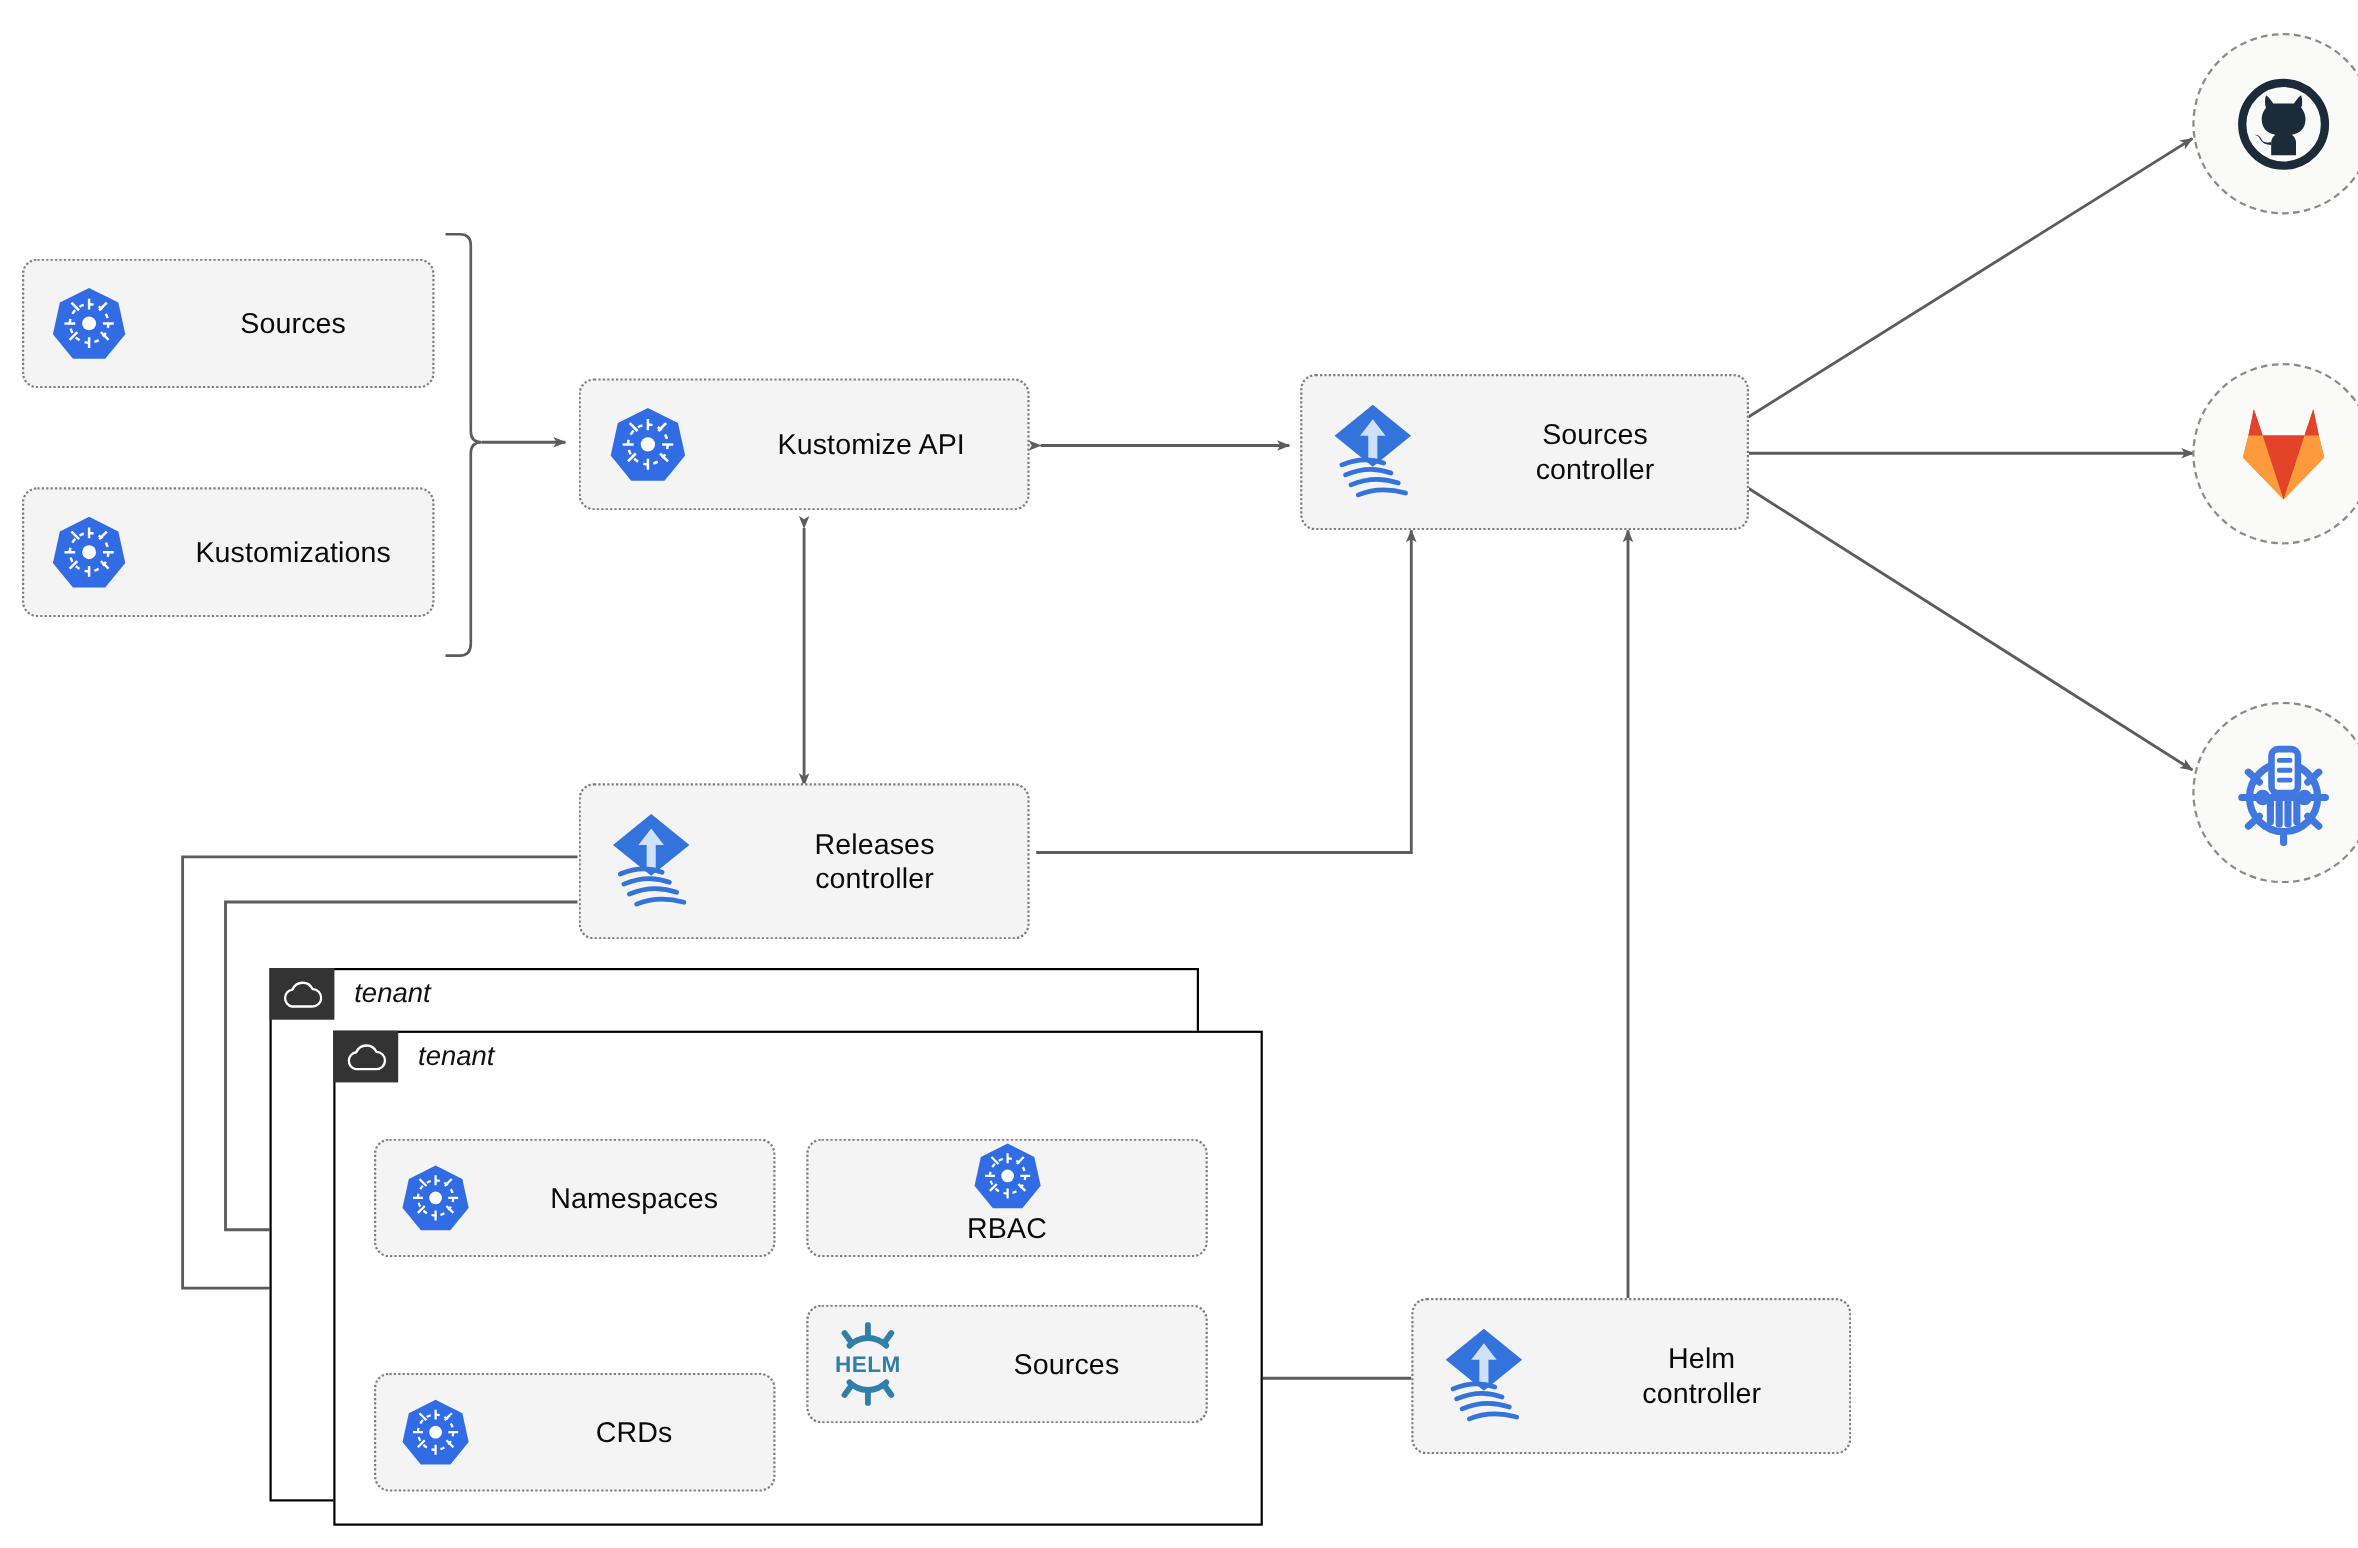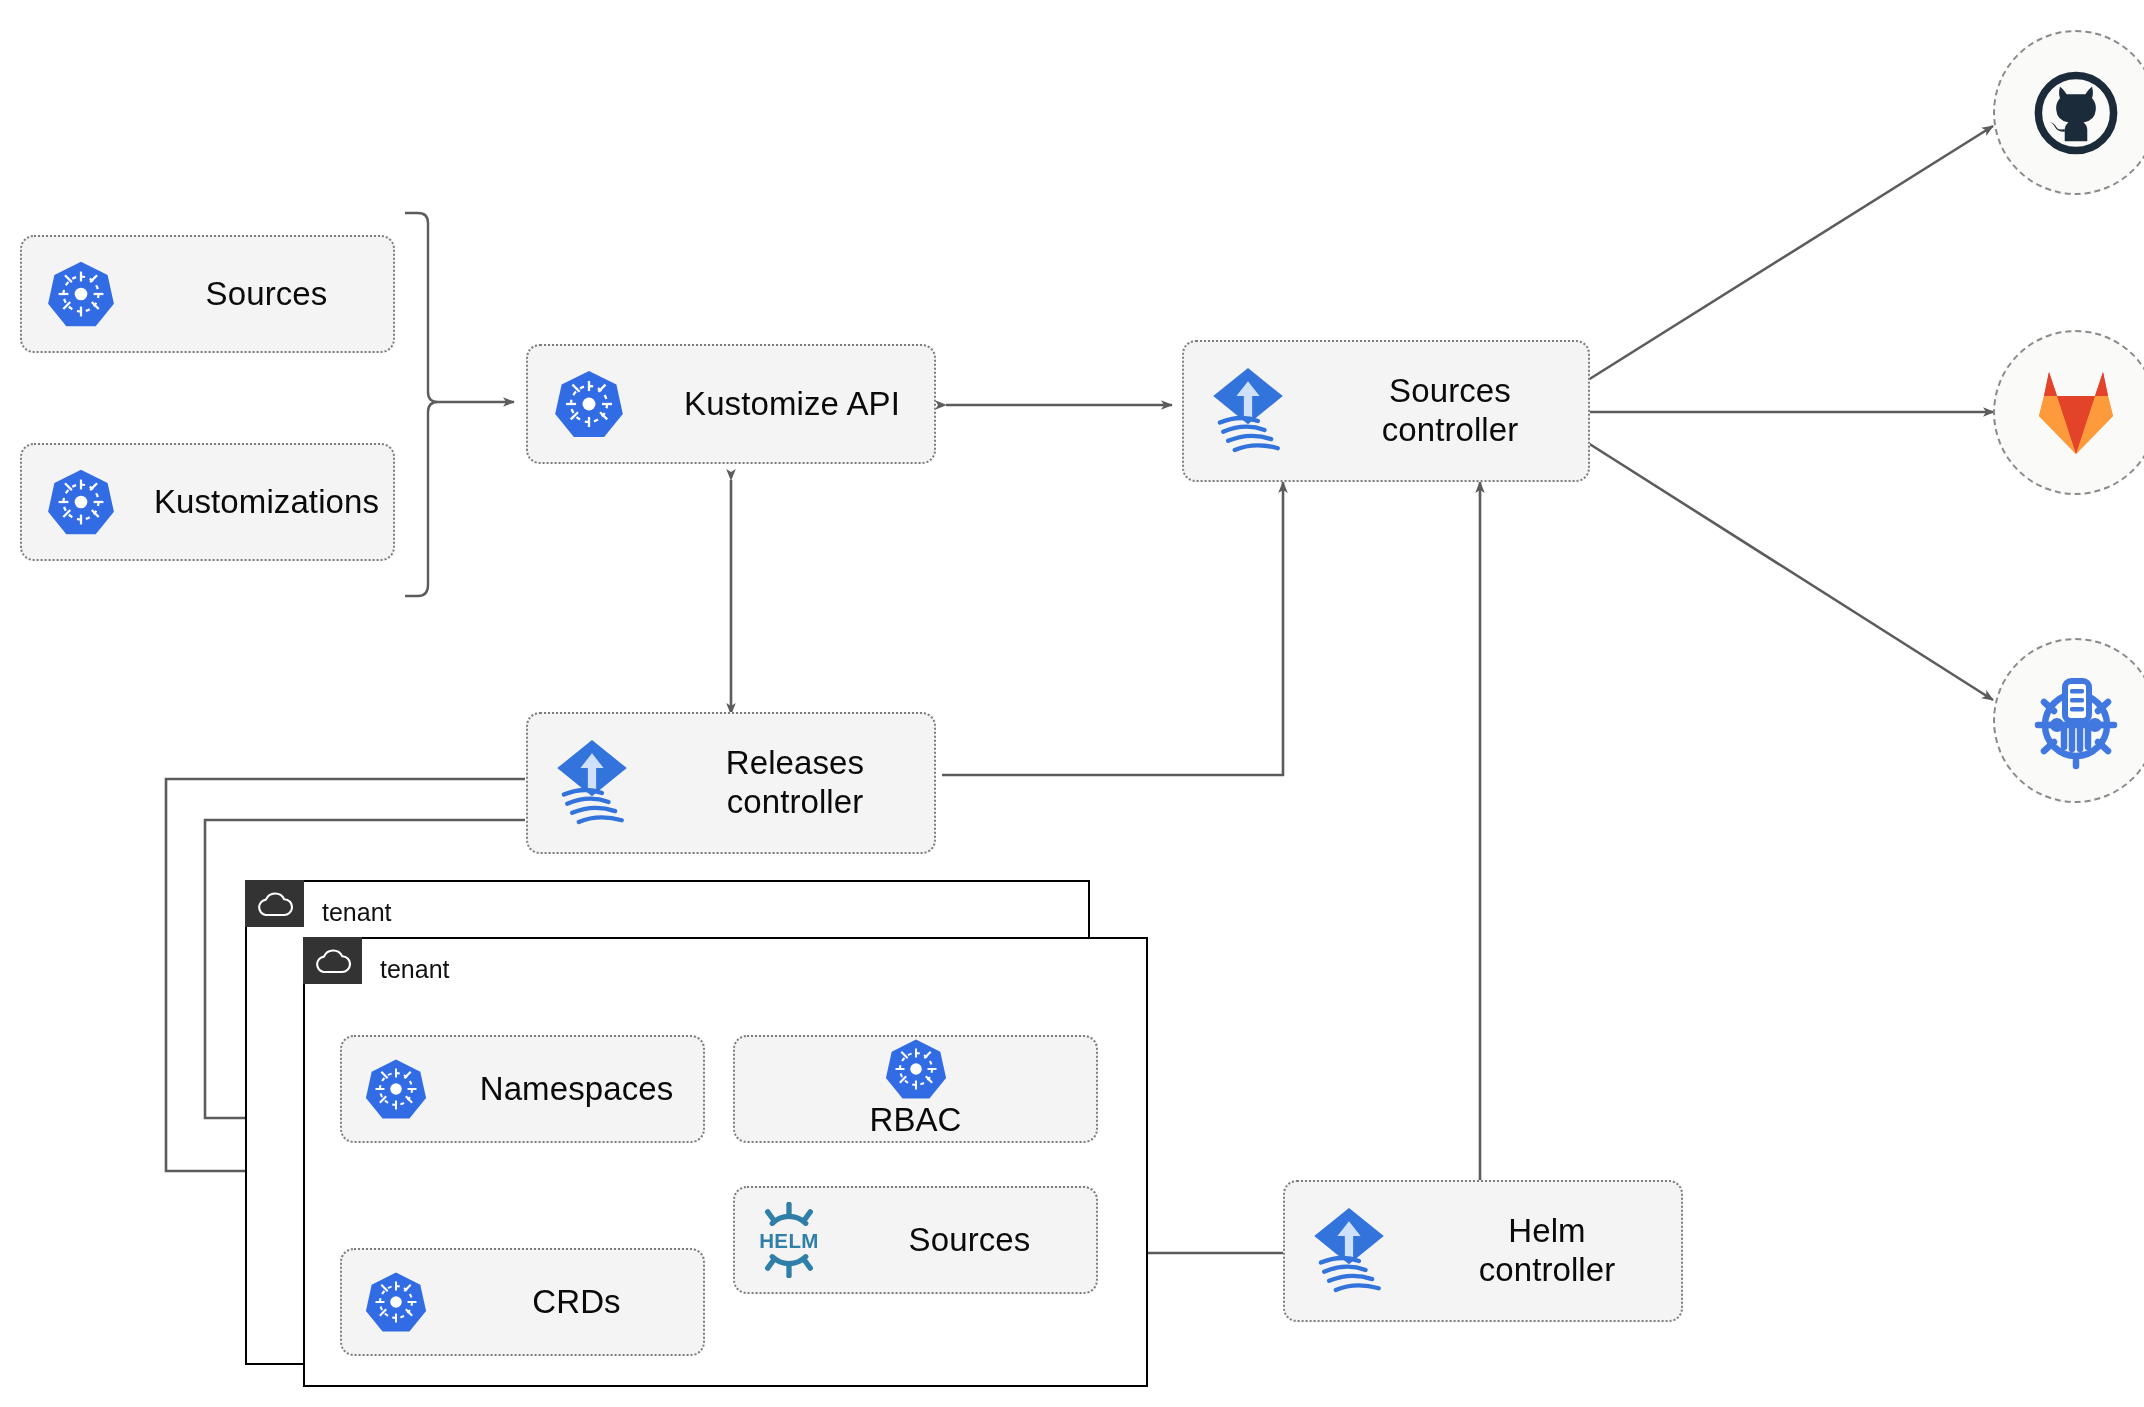--- a/index.html
+++ b/index.html
@@ -15,21 +15,21 @@
     border-radius:14px;
     display:flex;
     align-items:center;
     box-sizing:border-box;
   }
   .node .ico{flex:0 0 auto;display:flex;align-items:center;justify-content:center;}
   .node .lbl{
     flex:1 1 auto;
     text-align:center;
     color:#0a0a0a;
-    font-size:33px;
+    font-size:26px;
     line-height:1.18;
     letter-spacing:.1px;
     white-space:pre-line;
   }
 
   
   .circ{
     position:absolute;
     width:165px;height:165px;
     border-radius:50%;
@@ -42,22 +42,23 @@
   
   .tenant{
     position:absolute;
     background:#ffffff;
     border:2px solid #000000;
     box-sizing:border-box;
   }
   .tenant-bar{
     position:absolute;
     left:-2px;top:-2px;
-    display:flex;align-items:flex-end;
+    display:flex;align-items:center;
     height:47px;
+    font-style:italic;
   }
   .tenant-chip{
     width:59px;height:47px;
     background:#333333;
     display:flex;align-items:center;justify-content:center;
     box-sizing:border-box;
   }
   .tenant-name{
     color:#111;
     font-size:25px;

